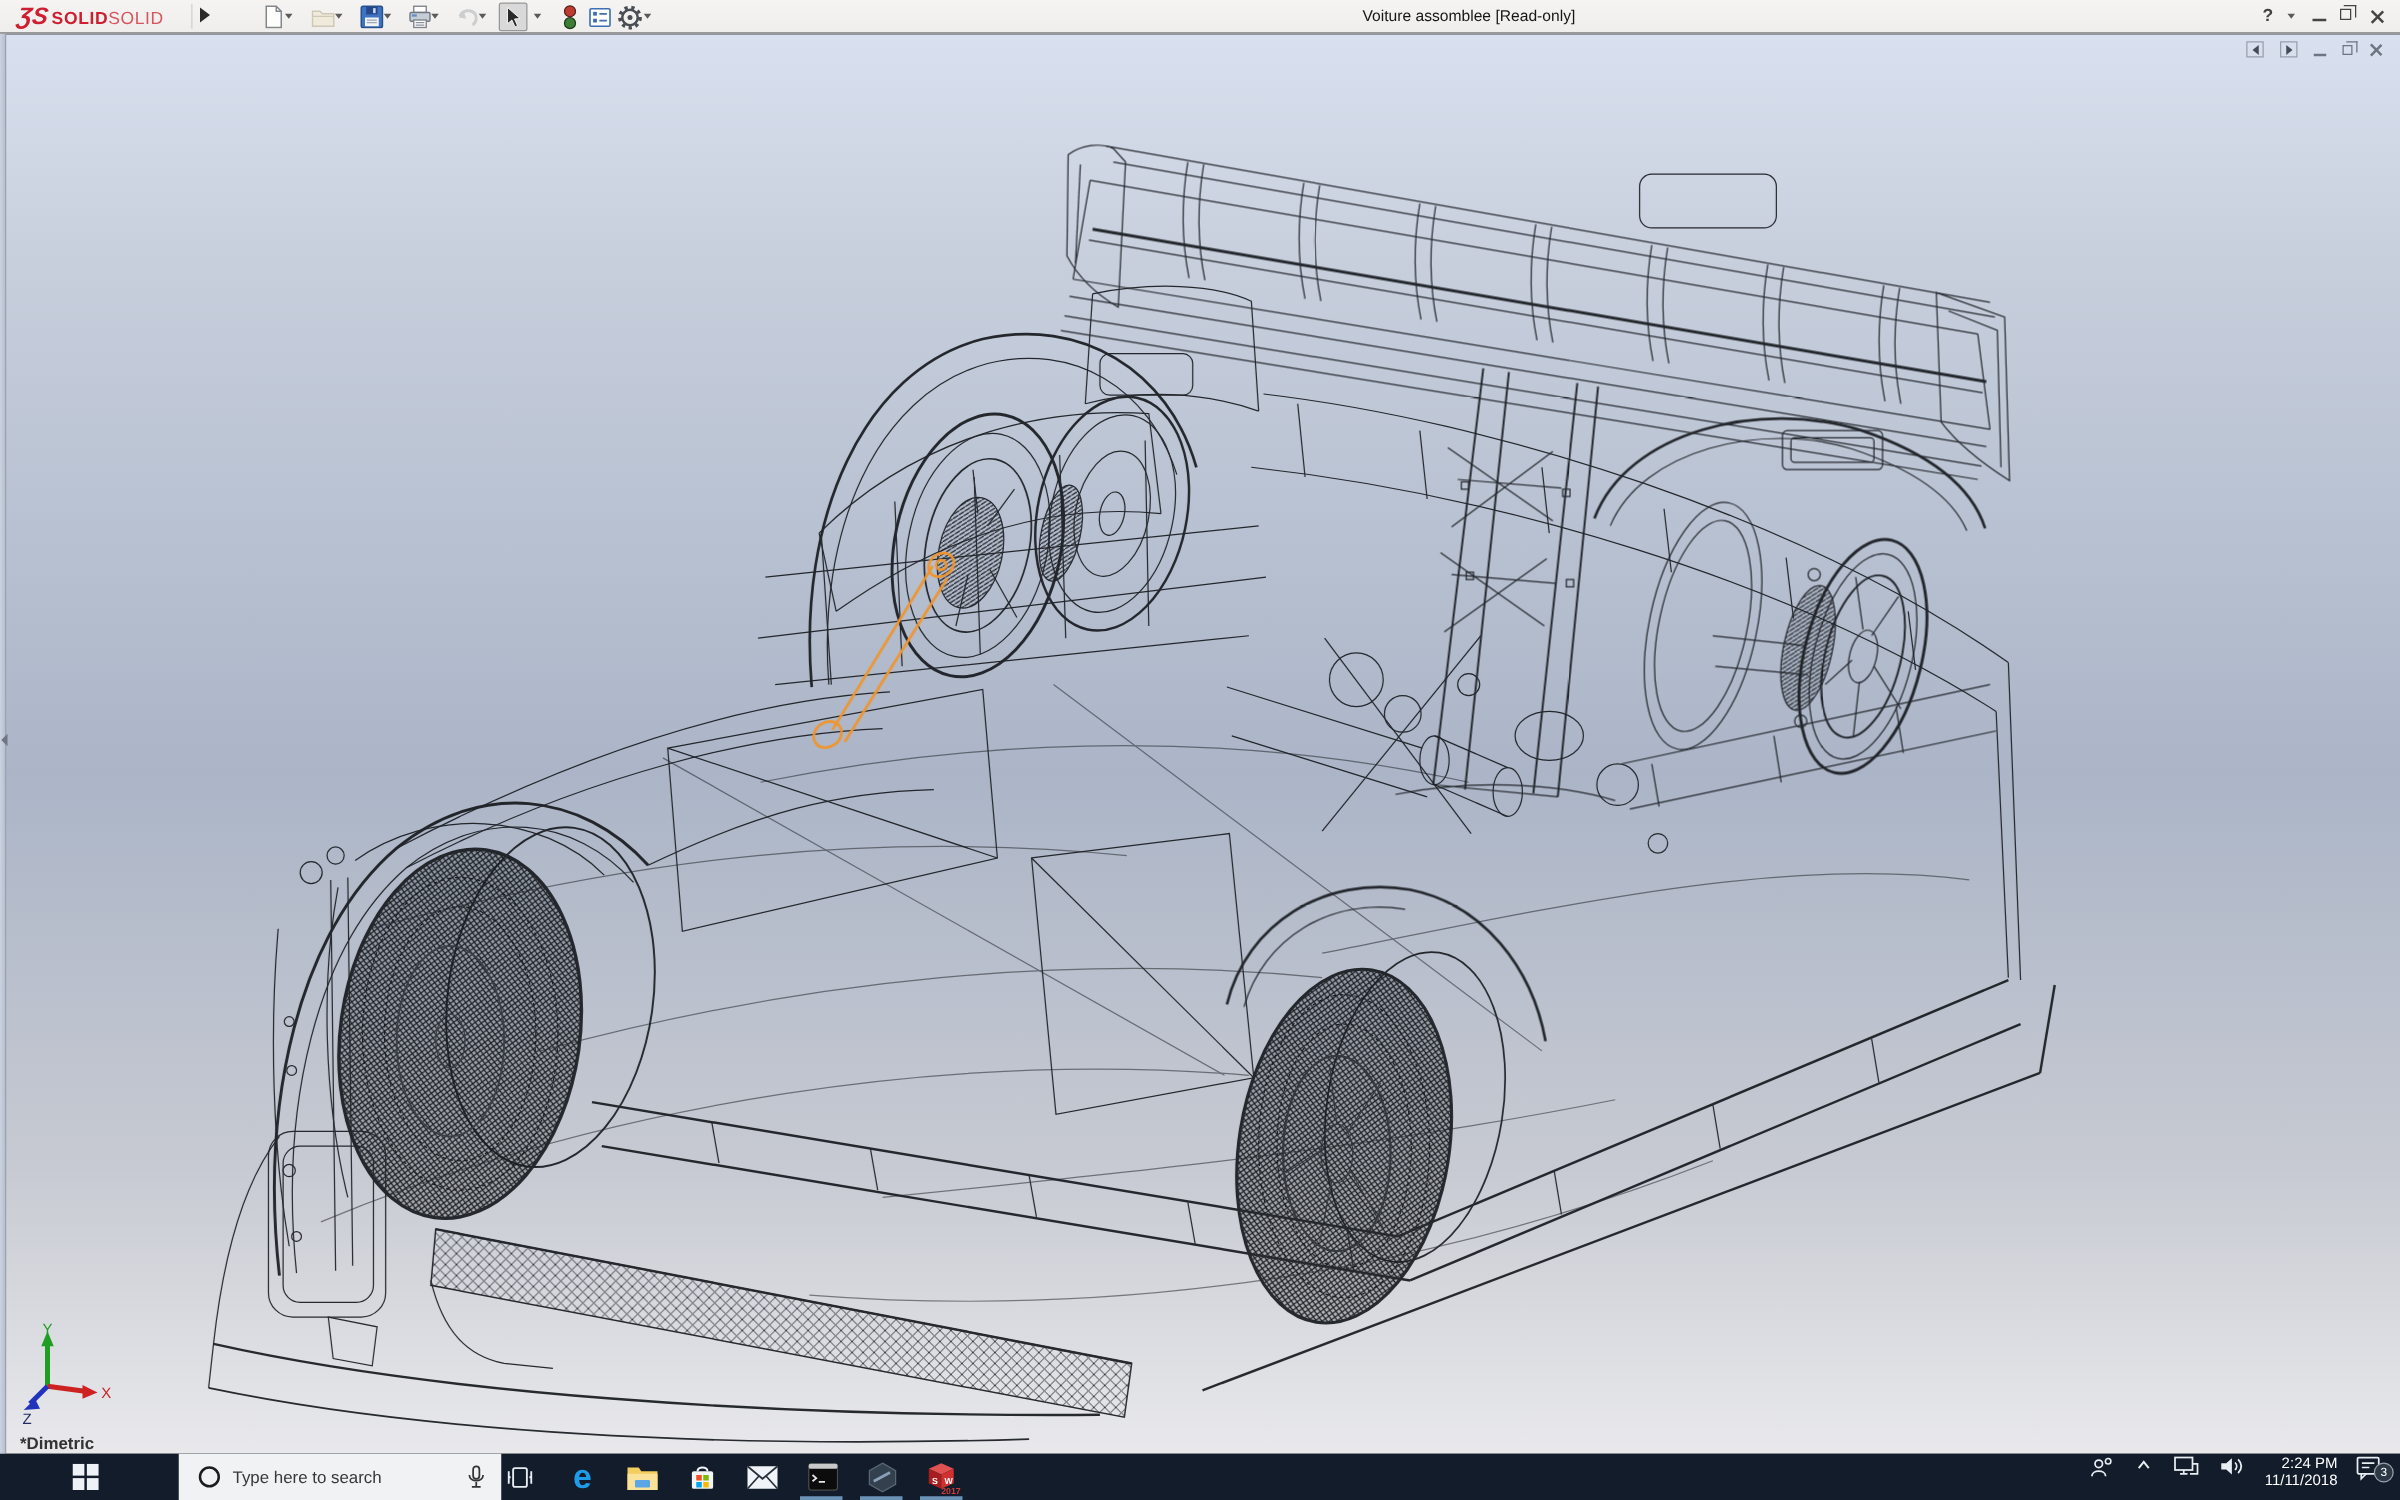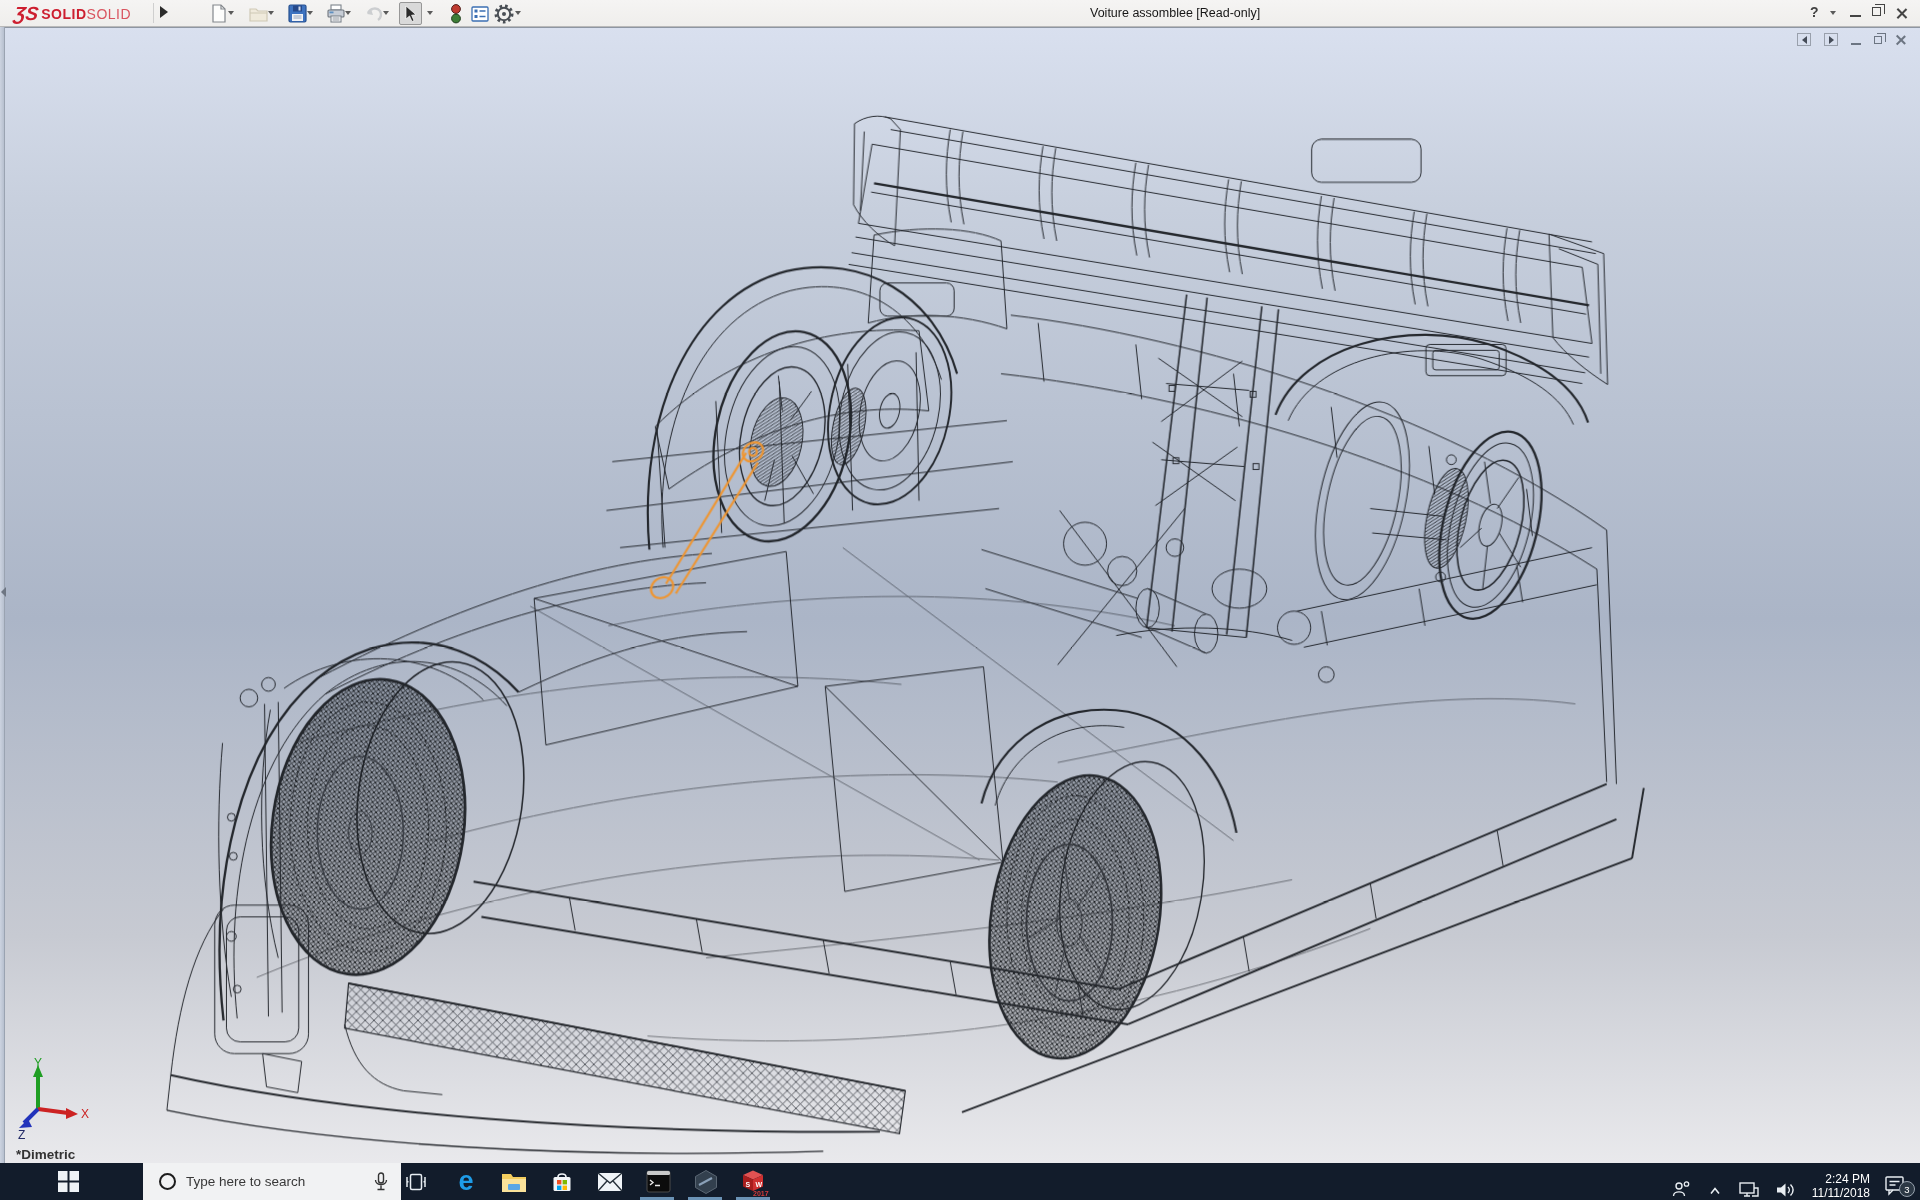--- a/index.html
+++ b/index.html
@@ -71,21 +71,21 @@
   #start-btn { left:40px; width:56px; }
   #search-box { position:absolute; left:143px; top:0; width:258px; height:37px; background:#f1f2f3;
                 display:flex; align-items:center; }
   #search-circle { width:17px; height:17px; border:2.2px solid #1c1c1c; border-radius:50%; margin-left:16px; }
   #search-input { flex:1; border:none; outline:none; background:transparent; font-size:13.5px;
                   color:#222; margin-left:10px; font-family:"Liberation Sans",sans-serif; }
   #search-input::placeholder { color:#383838; opacity:1; }
   #mic-icon { margin-right:12px; }
   .app-btn { width:44px; }
   .runline { position:absolute; top:34px; height:3px; background:#6b93b6; }
-  #tray { position:absolute; right:0; top:0; height:37px; display:flex; align-items:flex-end; }
+  #tray { position:absolute; right:0; top:0; height:37px; display:flex; align-items:flex-start; }
   .tray-ic { margin:0 7px; display:flex; align-items:center; }
   #clock { text-align:right; color:#fff; font-size:12px; line-height:14px; margin:0 8px; }
   #action-center { position:relative; margin:0 12px 0 6px; }
   #notif-badge { position:absolute; right:-7px; top:7px; width:16px; height:16px; border-radius:50%;
                  background:#2c3845; border:1px solid #97a1ad; color:#fff; font-size:9.5px;
                  display:flex; align-items:center; justify-content:center; }
   svg text { font-family:"Liberation Sans",sans-serif; }
 </style>
 </head>
 <body>

